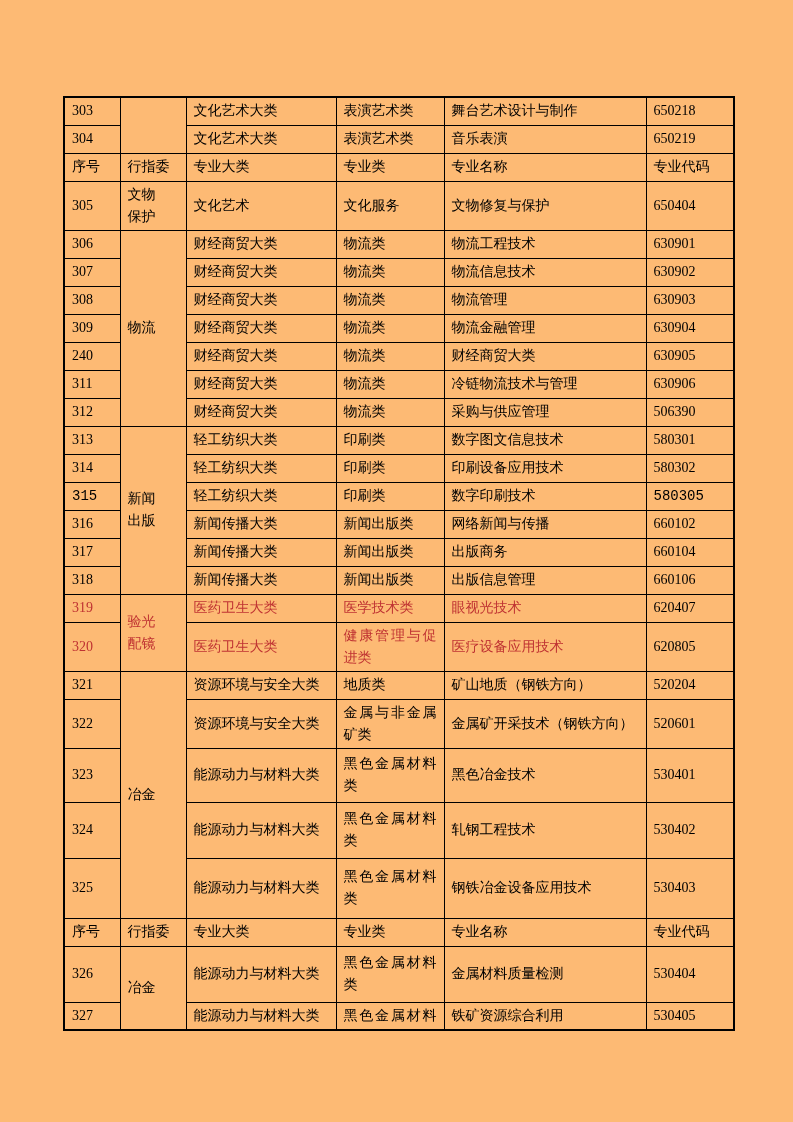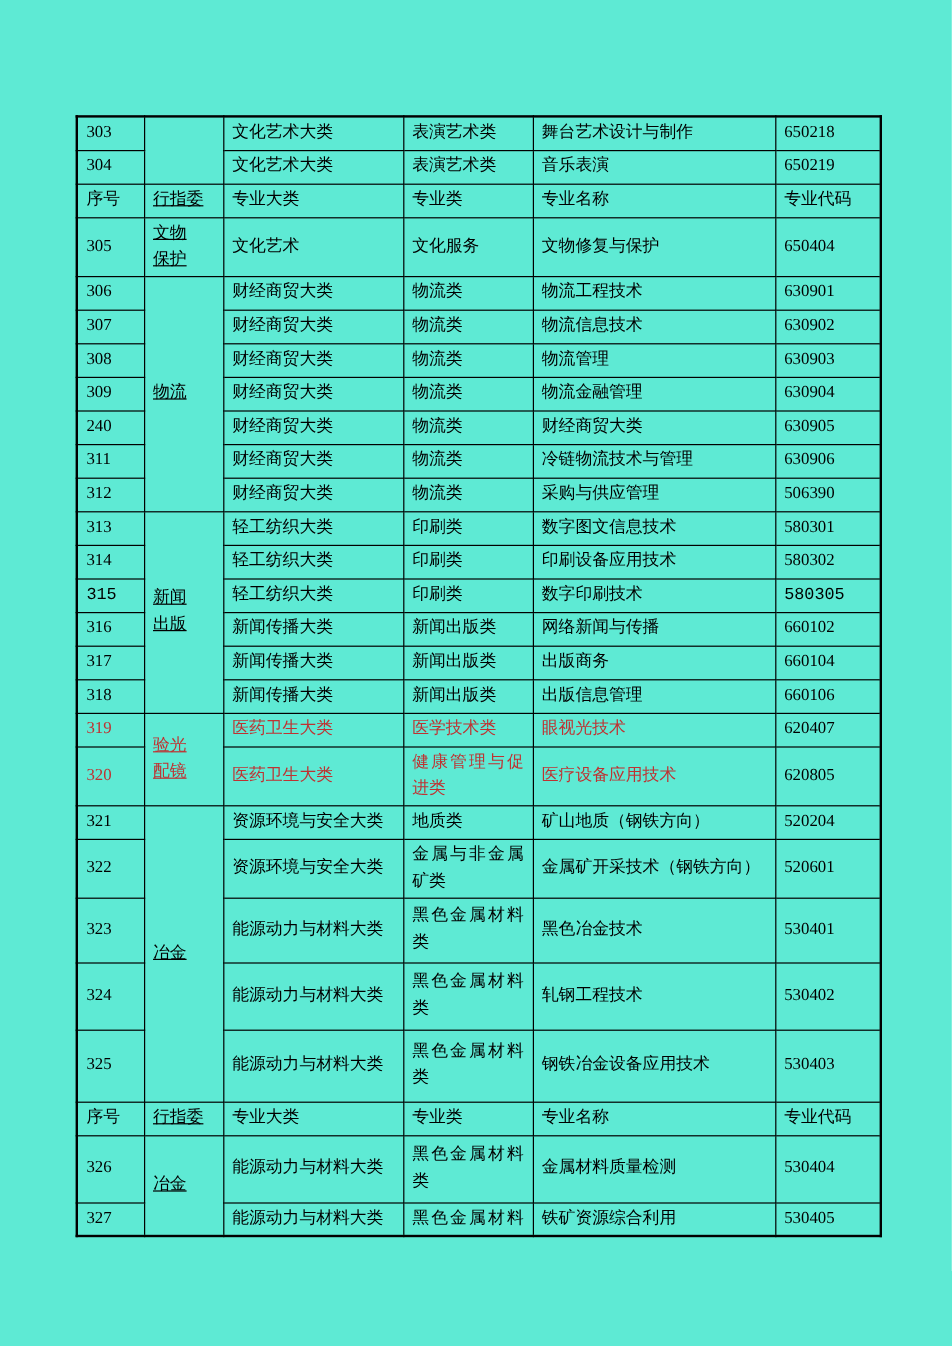--- a/index.html
+++ b/index.html
@@ -2,36 +2,36 @@
 <html style="--red: #bf3232;"><head>
 <meta charset="utf-8">
 <style>
   html,body{margin:0;padding:0;}
   body{
     width:793px;height:1122px;background:#ffffff;
     font-family:"Liberation Serif","DejaVu Serif",serif;
     -webkit-font-smoothing:antialiased;
   }
   .page{
-    position:relative;width:793px;height:1122px;background:#5eead4;overflow:hidden;
+    position:relative;width:793px;height:1122px;background:#fdba74;overflow:hidden;
   }
   table.doc-table{
     position:absolute;left:63px;top:96px;width:670px;
     border-collapse:collapse;table-layout:fixed;
     border:2px solid #000;
   }
   td{
     border:1px solid #000;
     padding:2px 7px;
     font-size:14px;line-height:22px;color:#000;
     vertical-align:middle;overflow:hidden;
     word-break:break-all;
     text-align:left;
   }
-  td.c1{white-space:pre-line;text-decoration:underline;}
+  td.c1{white-space:pre-line;}
   td.c3{text-align:justify;}
   td.jl{text-align-last:justify;}
   td.red{color:var(--red,#bf3232);}
 </style>
 </head>
 <body>
 
 <div class="page">
   <table class="doc-table">
     <colgroup id="cols">

